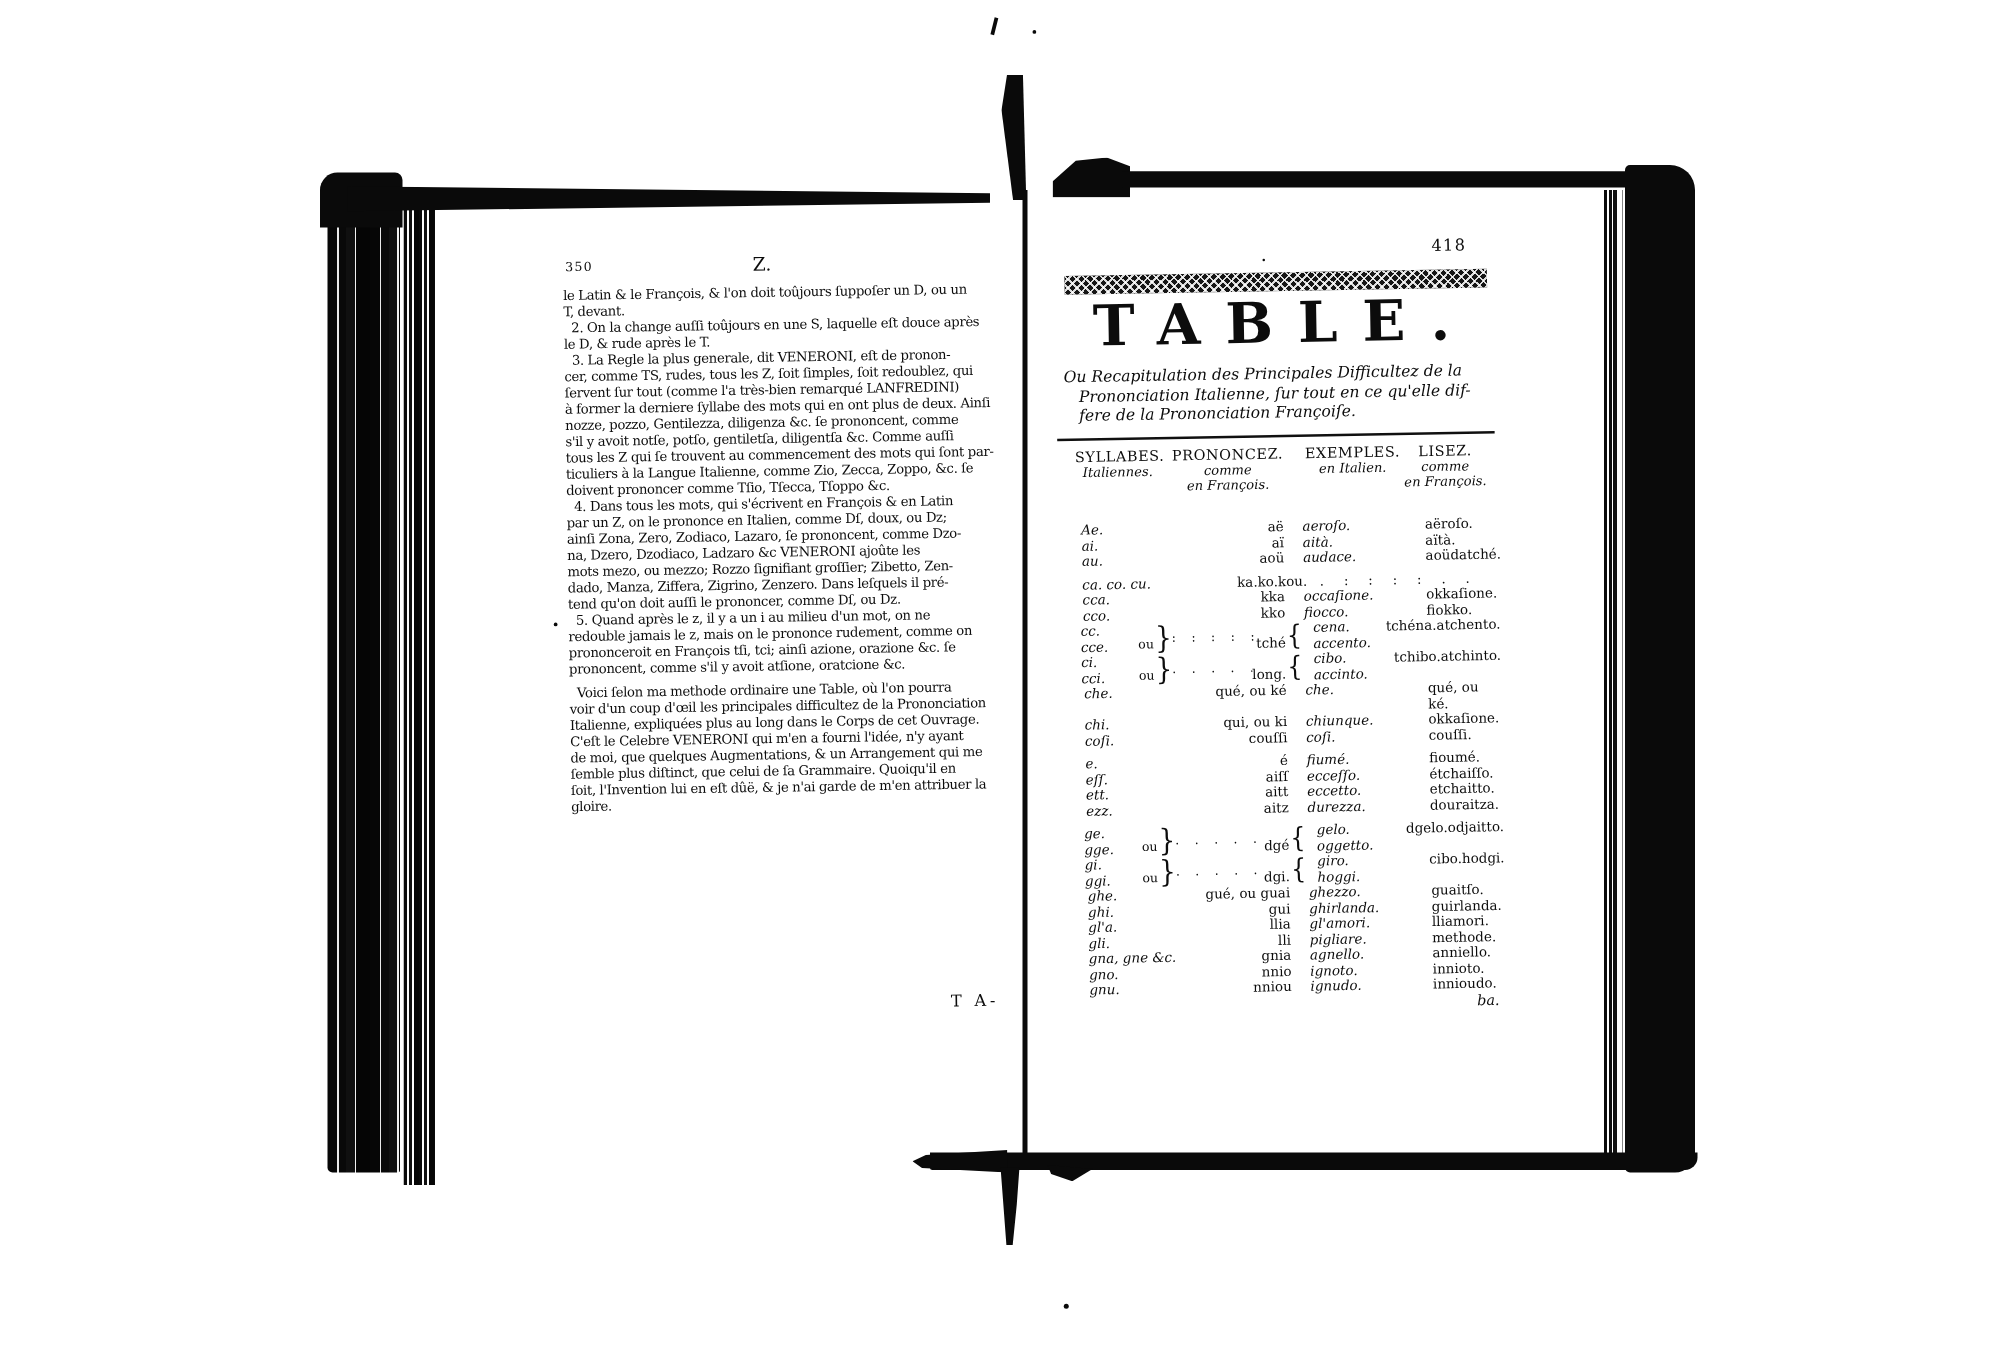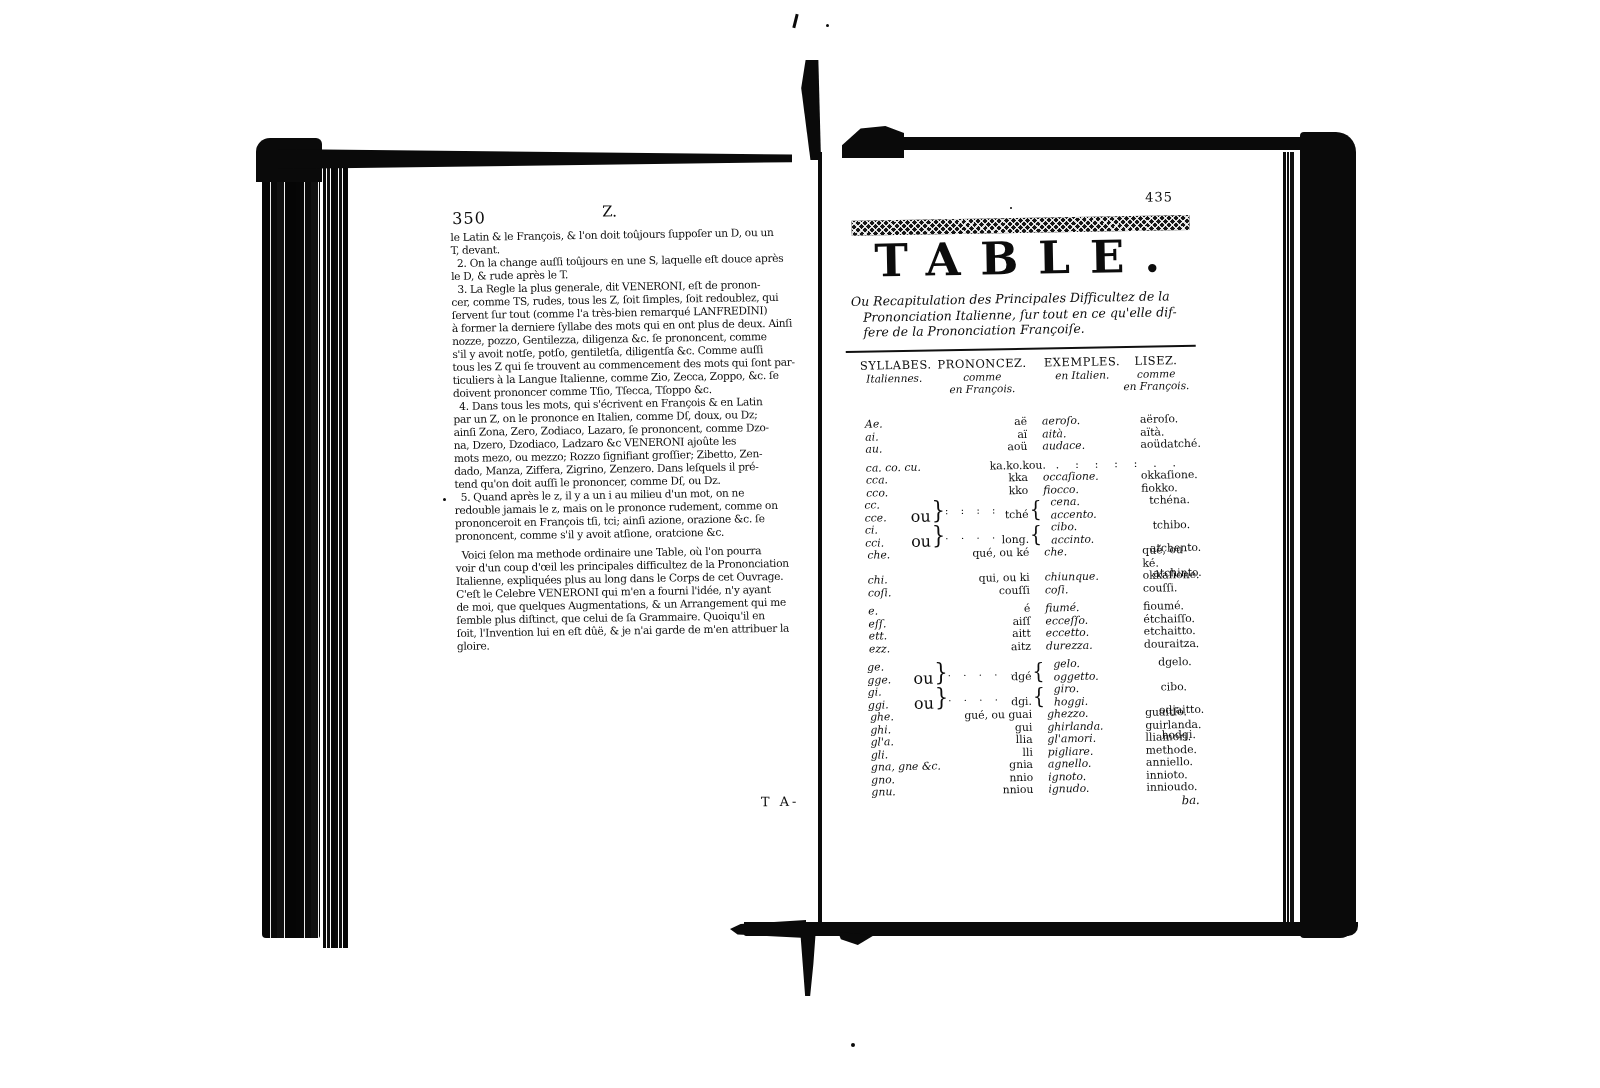--- a/index.html
+++ b/index.html
@@ -35,21 +35,21 @@
   .spine-spike{left:838px;top:932px;width:36px;height:13px;clip-path:polygon(0 0,100% 25%,55% 100%,8% 55%);}
   .speck1{left:794px;top:14px;width:3px;height:14px;transform:rotate(14deg);}
   .speck2{left:826px;top:24px;width:3px;height:3px;border-radius:50%;}
   .speck3{left:851px;top:1043px;width:4px;height:4px;border-radius:50%;}
   .speck4{left:443px;top:498px;width:3px;height:3px;border-radius:50%;}
   .speck5{left:1010px;top:207px;width:2px;height:2px;border-radius:50%;}
 
   
   .lp{position:absolute;left:450px;top:205px;width:354px;transform:rotate(-0.9deg);transform-origin:0 0;}
   .lp-head{position:relative;height:22px;}
-  .lp-num{position:absolute;left:2px;top:4px;font-size:16px;letter-spacing:1px;}
+  .lp-num{position:absolute;left:2px;top:4px;font-size:10px;letter-spacing:1px;}
   .lp-z{position:absolute;left:152px;top:0;font-size:15px;}
   .lp-paras{margin-top:4px;}
   .para{white-space:pre-wrap;font-size:10.6px;line-height:13px;letter-spacing:-0.3px;text-align:left;}
   .para.last{margin-top:6px;}
   .lp-catch{margin-top:146px;text-align:right;padding-right:14px;font-size:13px;letter-spacing:3px;}
 
   
   .rp{position:absolute;left:843px;top:193px;width:352px;transform:rotate(-1deg);transform-origin:0 0;}
   .rp-num{position:absolute;left:302px;top:2px;font-size:13px;letter-spacing:1px;}
   .ornament{
@@ -78,27 +78,27 @@
   .c-ex{font-style:italic;padding-left:15px;}
   .c-lis{padding-left:3px;}
   .gap{margin-top:6px;}
   .trow-leader{display:flex;}
   .trow-leader .c-syl{width:70px;}
   .trow-leader .c-pron{width:110px;text-align:right;}
   .l-dots{flex:1;white-space:pre;overflow:hidden;letter-spacing:3px;padding-left:10px;}
   .grow{display:flex;height:25px;}
   .g-left{width:180px;display:flex;align-items:center;}
   .g-syl{width:46px;padding-left:16px;font-style:italic;display:flex;flex-direction:column;}
-  .g-ou{font-size:16px;margin:12px 1px 0 0;}
+  .g-ou{font-size:10px;margin:12px 1px 0 0;}
   .g-brace{font-size:21px;line-height:21px;transform:scaleY(1.15);}
   .g-leader{flex:1;white-space:pre;overflow:hidden;text-align:center;font-size:10px;letter-spacing:2px;padding-top:1px;}
   .g-pron{text-align:right;margin-top:12px;}
   .g-brace2{font-size:19px;line-height:21px;align-self:center;margin-left:1px;transform:scaleY(1.15);}
   .g-ex{width:104px;padding-left:9px;font-style:italic;display:flex;flex-direction:column;}
-  .g-lis{flex:1;padding-left:3px;display:flex;flex-direction:column;gap:35px;}
+  .g-lis{flex:1;padding-left:3px;display:flex;flex-direction:row;}
   .rp-catch{text-align:right;padding-right:6px;font-style:italic;font-size:11.5px;margin-top:0;}
 </style>
 </head>
 <body>
 
 <div class="art band-left"></div>
 <div class="art band-left2"></div>
 <div class="art corner-bump"></div>
 <div class="art top-border-left"></div>
 <div class="art gutter-top-wedge"></div>
@@ -153,21 +153,21 @@
 C'eſt le Celebre VENERONI qui m'en a fourni l'idée, n'y ayant
 de moi, que quelques Augmentations, &amp; un Arrangement qui me
 ſemble plus diſtinct, que celui de ſa Grammaire. Quoiqu'il en
 ſoit, l'Invention lui en eſt dûë, &amp; je n'ai garde de m'en attribuer la
 gloire.</div>
     </div>
   <div class="lp-catch">T A-</div>
 </div>
 
 <div class="rp">
-  <span class="rp-num">435</span>
+  <span class="rp-num">418</span>
   <div class="ornament"></div>
   <div class="rp-title">TABLE.</div>
   <div class="rp-subtitle">Ou Recapitulation des Principales Difficultez de la
    Prononciation Italienne, ſur tout en ce qu'elle dif-
    fere de la Prononciation Françoiſe.</div>
   <div class="rp-rule"></div>
   <div class="rp-headers">
       <div class="hcell hc0">
         <div class="hmain">SYLLABES.</div>
         <div class="hsub">Italiennes.</div>

